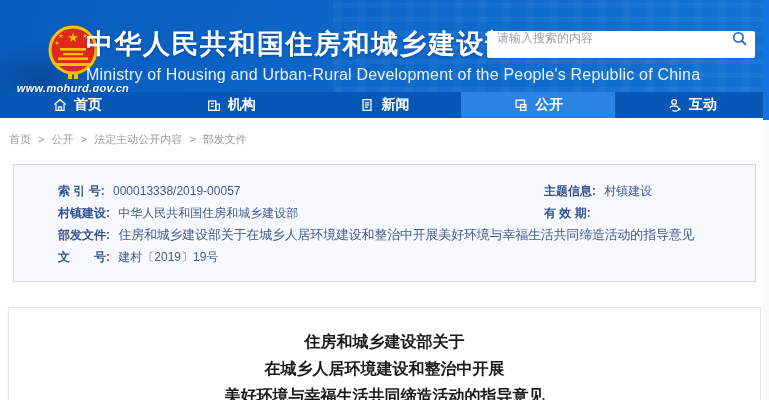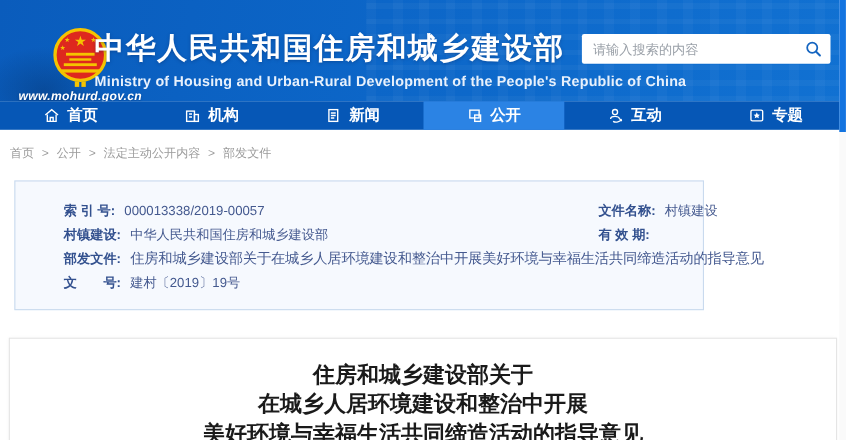--- a/index.html
+++ b/index.html
@@ -16,53 +16,53 @@
     background:radial-gradient(ellipse at center, rgba(3,40,90,.35) 0%, rgba(3,40,90,0) 70%); }
 
   .logo-wrap { position:absolute; left:8px; top:24px; width:130px; text-align:center; cursor:pointer; }
   .emblem { display:block; margin:0 auto; }
   .site-url { margin-top:2px; color:#fff; font-size:11px; font-weight:bold; letter-spacing:.3px;
     text-shadow:0 1px 2px rgba(0,30,80,.4);font-style:italic; }
 
   .titles { position:absolute; left:86px; top:26px; white-space:nowrap; }
   .title-cn { color:#fff; font-size:27px; font-weight:bold; letter-spacing:1.5px;
     text-shadow:0 1px 3px rgba(0,30,80,.35); }
-  .title-en { margin-top:4px; color:#e8f1fc; font-size:13px; letter-spacing:.2px;font-weight:bold; }
-
-  .search-box { position:absolute; right:14px; top:31px; width:226px; height:27px; background:#fff;
-    border-radius:2px; display:flex; align-items:center; padding:0 8px 0 10px; }
+  .title-en { margin-top:4px; color:#e8f1fc; font-size:16px; letter-spacing:.2px; }
+
+  .search-box { position:absolute; right:14px; top:31px; width:268px; height:27px; background:#fff;
+    border-radius:2px; display:flex; align-items:flex-start; padding:0 8px 0 10px; }
   .search-box input { flex:1; border:none; outline:none; font-size:12px; color:#555;
     font-family:"Liberation Sans","DejaVu Sans",sans-serif; background:transparent; }
   .search-box input::placeholder { color:#9aa0a8; }
   .search-btn { border:none; background:none; cursor:pointer; display:flex; align-items:center; padding:0; }
 
   
   .nav { display:flex; width:769px; height:26px; background:#0657b6; }
   .nav-item { flex:1; display:flex; align-items:center; justify-content:center; gap:6px;
     color:#fff; font-size:14px; font-weight:bold; cursor:pointer; }
   .nav-item.active { background:#2b83e4; }
   .nav-item svg { display:block; }
 
   
   .breadcrumb { margin:14px 0 0 9px; font-size:11px; color:#9b9b9b; }
   .breadcrumb .crumb { color:#9b9b9b; cursor:pointer; }
   .breadcrumb .sep { margin:0 4px; }
 
-  .doc-info { margin:17px 0 0 13px; width:627px; background:#f6f9fe; border:1px solid #c9daee;
+  .doc-info { margin:17px 0 0 13px; width:743px; background:#f6f9fe; border:1px solid #c9daee;
     padding:15px 0 13px 44px; display:flex; }
   .col-left { width:486px; flex:none; }
   .col-right { flex:1; }
   .info-row { height:22px; line-height:22px; font-size:12px; white-space:nowrap; }
   .info-label { font-weight:bold; color:#33518f; }
   .info-value { color:#44598f; margin-left:5px; }
   .info-value.small { font-size:13px; letter-spacing:-.2px; }
 
   .article-box { margin:25px 0 0 8px; width:753px; height:130px; background:#fff;
     border:1px solid #e5e5e5; box-shadow:0 0 4px rgba(0,0,0,.03); padding-top:20px; }
-  .article-title { text-align:center; font-size:20px; font-weight:bold; color:#1a1a1a; line-height:27px; }
+  .article-title { text-align:center; font-size:16px; font-weight:bold; color:#1a1a1a; line-height:27px; }
 
   
   .scrollbar { position:absolute; right:0; top:0; width:6px; height:400px; background:#fafafa; }
   .scroll-thumb { position:absolute; top:0; left:0; width:6px; height:120px; background:#1374e0; cursor:grab; }
 </style>
 </head>
 <body>
 
 <div class="page">
 
@@ -140,27 +140,20 @@
     </div>
     <div class="nav-item">
       <svg width="16" height="16" viewBox="0 0 18 18" fill="none" stroke="#fff" stroke-width="1.4">
         <circle cx="8" cy="5.5" r="2.6"></circle>
           <path d="M3.5 12.5 C3.5 9 12.5 9 12.5 12.5"></path>
         <path d="M6 15 C9 16.6 13 15.6 14.5 13"></path>
           <path d="M14.5 13 L12.5 13 M14.5 13 L14.5 15"></path>
       </svg>
       <span>互动</span>
     </div>
-    <div class="nav-item">
-      <svg width="16" height="16" viewBox="0 0 18 18" fill="none" stroke="#fff" stroke-width="1.4">
-        <rect x="3" y="3.5" width="12" height="11" rx="1.5"></rect>
-        <polygon points="9,5.8 10,8 12.2,8.2 10.6,9.7 11.1,11.9 9,10.7 6.9,11.9 7.4,9.7 5.8,8.2 8,8" fill="#fff" stroke="none"></polygon>
-      </svg>
-      <span>专题</span>
-    </div>
   </div>
 
   <div class="breadcrumb">
     <span class="crumb">首页</span>
     <span class="sep">&gt;</span>
     <span class="crumb">公开</span>
     <span class="sep">&gt;</span>
     <span class="crumb">法定主动公开内容</span>
     <span class="sep">&gt;</span>
     <span class="crumb">部发文件</span>
@@ -180,21 +173,21 @@
         <span class="info-label">部发文件:</span>
         <span class="info-value small">住房和城乡建设部关于在城乡人居环境建设和整治中开展美好环境与幸福生活共同缔造活动的指导意见</span>
       </div>
       <div class="info-row">
         <span class="info-label">文　　号:</span>
         <span class="info-value">建村〔2019〕19号</span>
       </div>
     </div>
     <div class="col-right">
       <div class="info-row">
-        <span class="info-label">文件名称:</span>
+        <span class="info-label">主题信息:</span>
         <span class="info-value">村镇建设</span>
       </div>
       <div class="info-row">
         <span class="info-label">有 效 期:</span>
         <span class="info-value"></span>
       </div>
     </div>
   </div>
 
   <div class="article-box">

